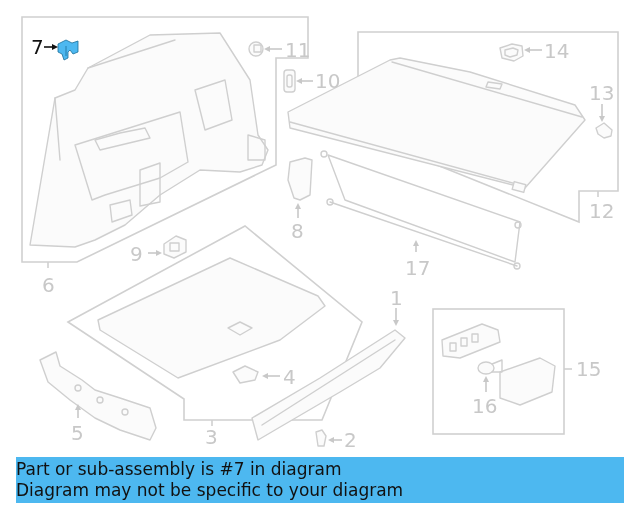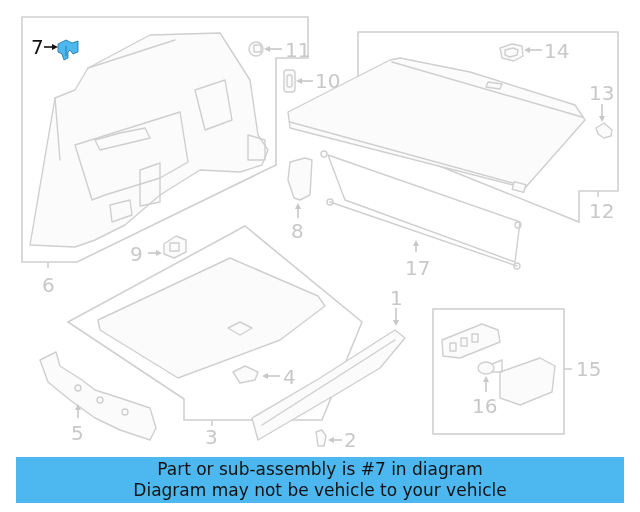--- a/index.html
+++ b/index.html
@@ -7,21 +7,21 @@
     #diagram { position: absolute; left: 0; top: 0; width: 640px; height: 512px; }
     .ln { fill: none; stroke: #cfcfcf; stroke-width: 1.4; stroke-linejoin: round; stroke-linecap: round; }
     .ln2 { fill: #fbfbfb; stroke: #cfcfcf; stroke-width: 1.4; stroke-linejoin: round; }
     .frame { fill: none; stroke: #d0d0d0; stroke-width: 1.6; }
     .callout { font-family: "DejaVu Sans", sans-serif; font-size: 20px; fill: #c8c8c8; }
     .callout-active { font-family: "DejaVu Sans", sans-serif; font-size: 20px; fill: #111111; }
     .arrow { stroke: #c8c8c8; stroke-width: 1.6; fill: none; }
     .arrow-head { fill: #c8c8c8; }
     .banner {
       position: absolute; left: 16px; top: 457px; width: 608px; height: 46px;
-      background: #4db8f0; color: #111111; text-align: center;
+      background: #4db8f0; color: #111111; text-align: left;
       font-family: "DejaVu Sans", sans-serif; font-size: 17px; line-height: 21px;
       padding-top: 2px; box-sizing: border-box;
     }
     .banner div { white-space: nowrap; }
   </style>
 </head>
 <body>
 
 <svg id="diagram" viewBox="0 0 640 512" xmlns="http://www.w3.org/2000/svg">
   <defs>
@@ -197,14 +197,14 @@
   <text class="callout" x="589" y="218">12</text>
   <text class="callout" x="589" y="100">13</text>
   <text class="callout" x="544" y="58">14</text>
   <text class="callout" x="576" y="376">15</text>
   <text class="callout" x="472" y="413">16</text>
   <text class="callout" x="405" y="275">17</text>
 </svg>
 
 <div class="banner">
   <div>Part or sub-assembly is #7 in diagram</div>
-  <div>Diagram may not be vehicle to your vehicle</div>
+  <div>Diagram may not be specific to your diagram</div>
 </div>
 
 </body></html>

